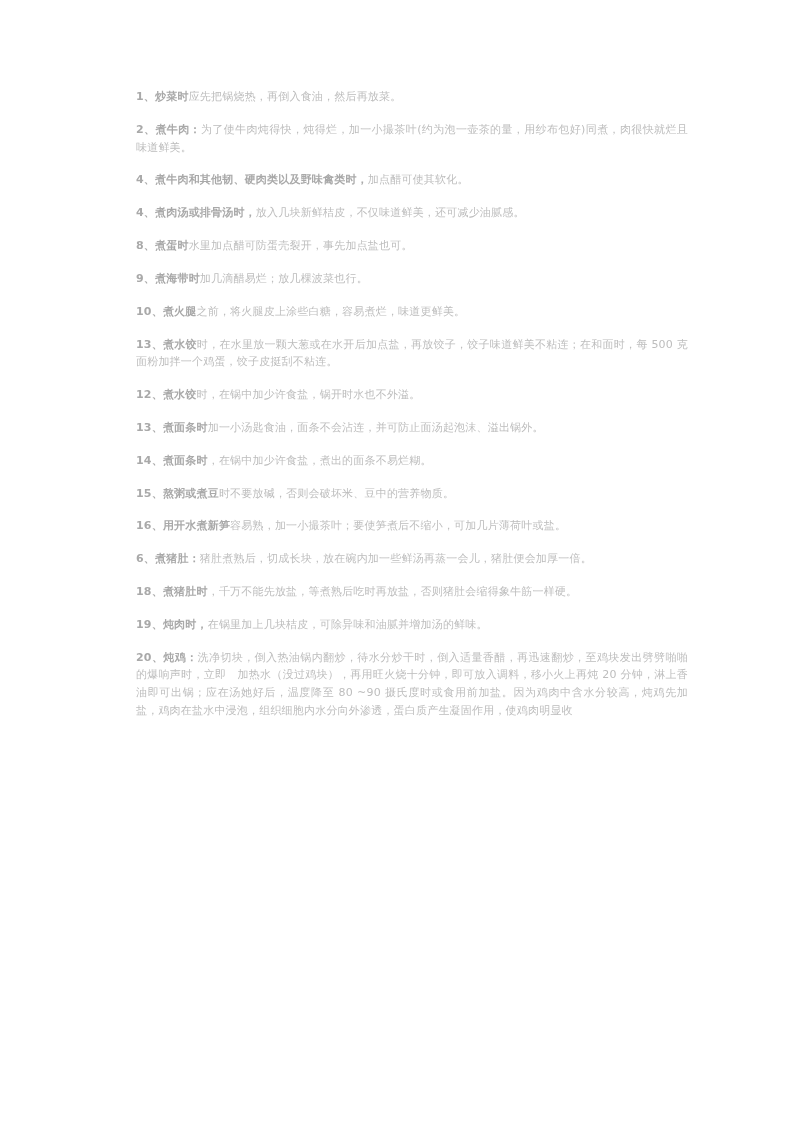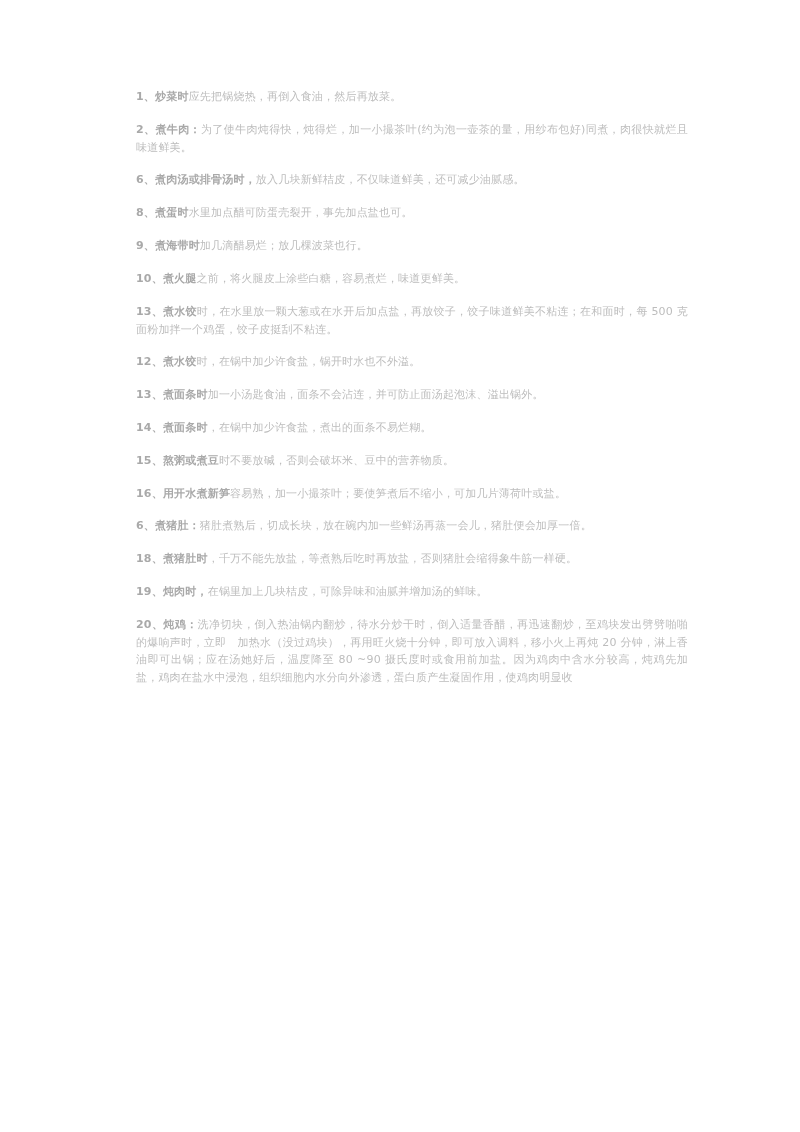--- a/index.html
+++ b/index.html
@@ -46,23 +46,26 @@
 
   <p class="para">
     <span class="lead">1、炒菜时</span><span>应先把锅烧热，再倒入食油，然后再放菜。</span>
   </p>
 
   <p class="para">
     <span class="lead">2、煮牛肉：</span><span>为了使牛肉炖得快，炖得烂，加一小撮茶叶(约为泡一壶茶的量，用纱布包好)同煮，肉很快就烂且味道鲜美。</span>
   </p>
 
 
+  <p class="para">
+    <span class="lead">4、煮牛肉和其他韧、硬肉类以及野味禽类时，</span><span>加点醋可使其软化。</span>
+  </p>
 
   <p class="para">
-    <span class="lead">6、煮肉汤或排骨汤时，</span><span>放入几块新鲜桔皮，不仅味道鲜美，还可减少油腻感。</span>
+    <span class="lead">4、煮肉汤或排骨汤时，</span><span>放入几块新鲜桔皮，不仅味道鲜美，还可减少油腻感。</span>
   </p>
 
 
 
   <p class="para">
     <span class="lead">8、煮蛋时</span><span>水里加点醋可防蛋壳裂开，事先加点盐也可。</span>
   </p>
 
   <p class="para">
     <span class="lead">9、煮海带时</span><span>加几滴醋易烂；放几棵波菜也行。</span>

